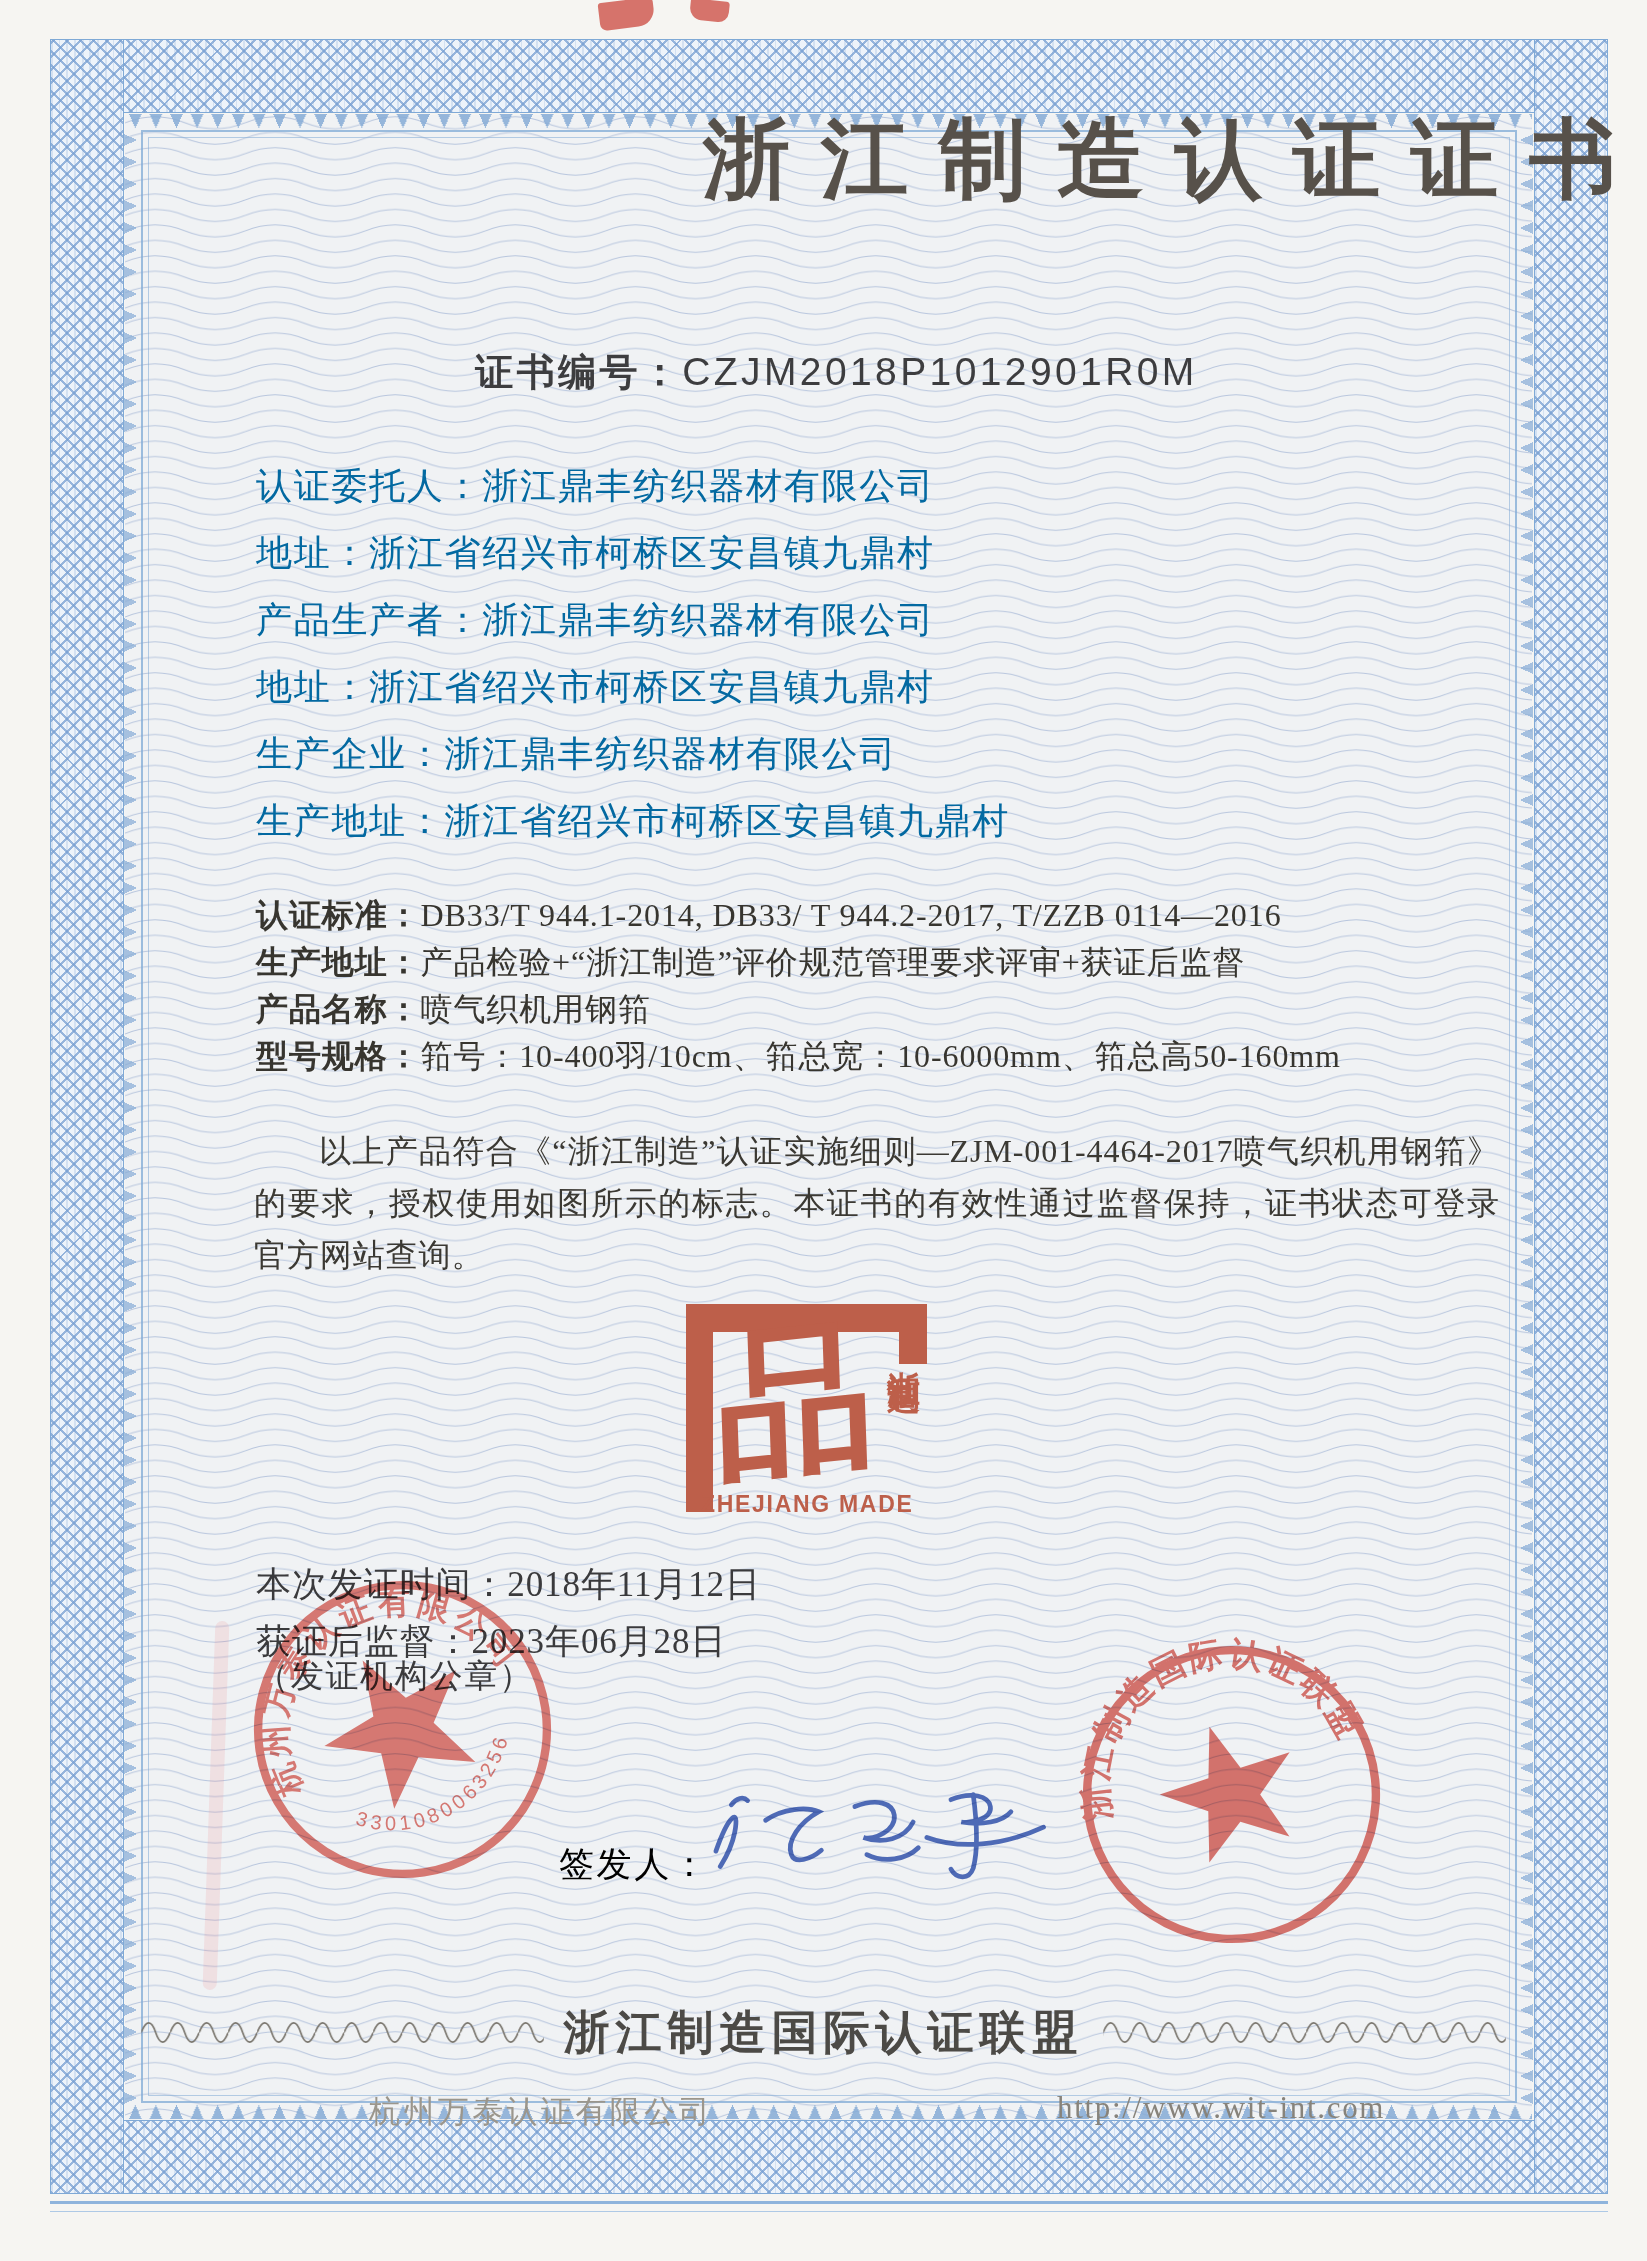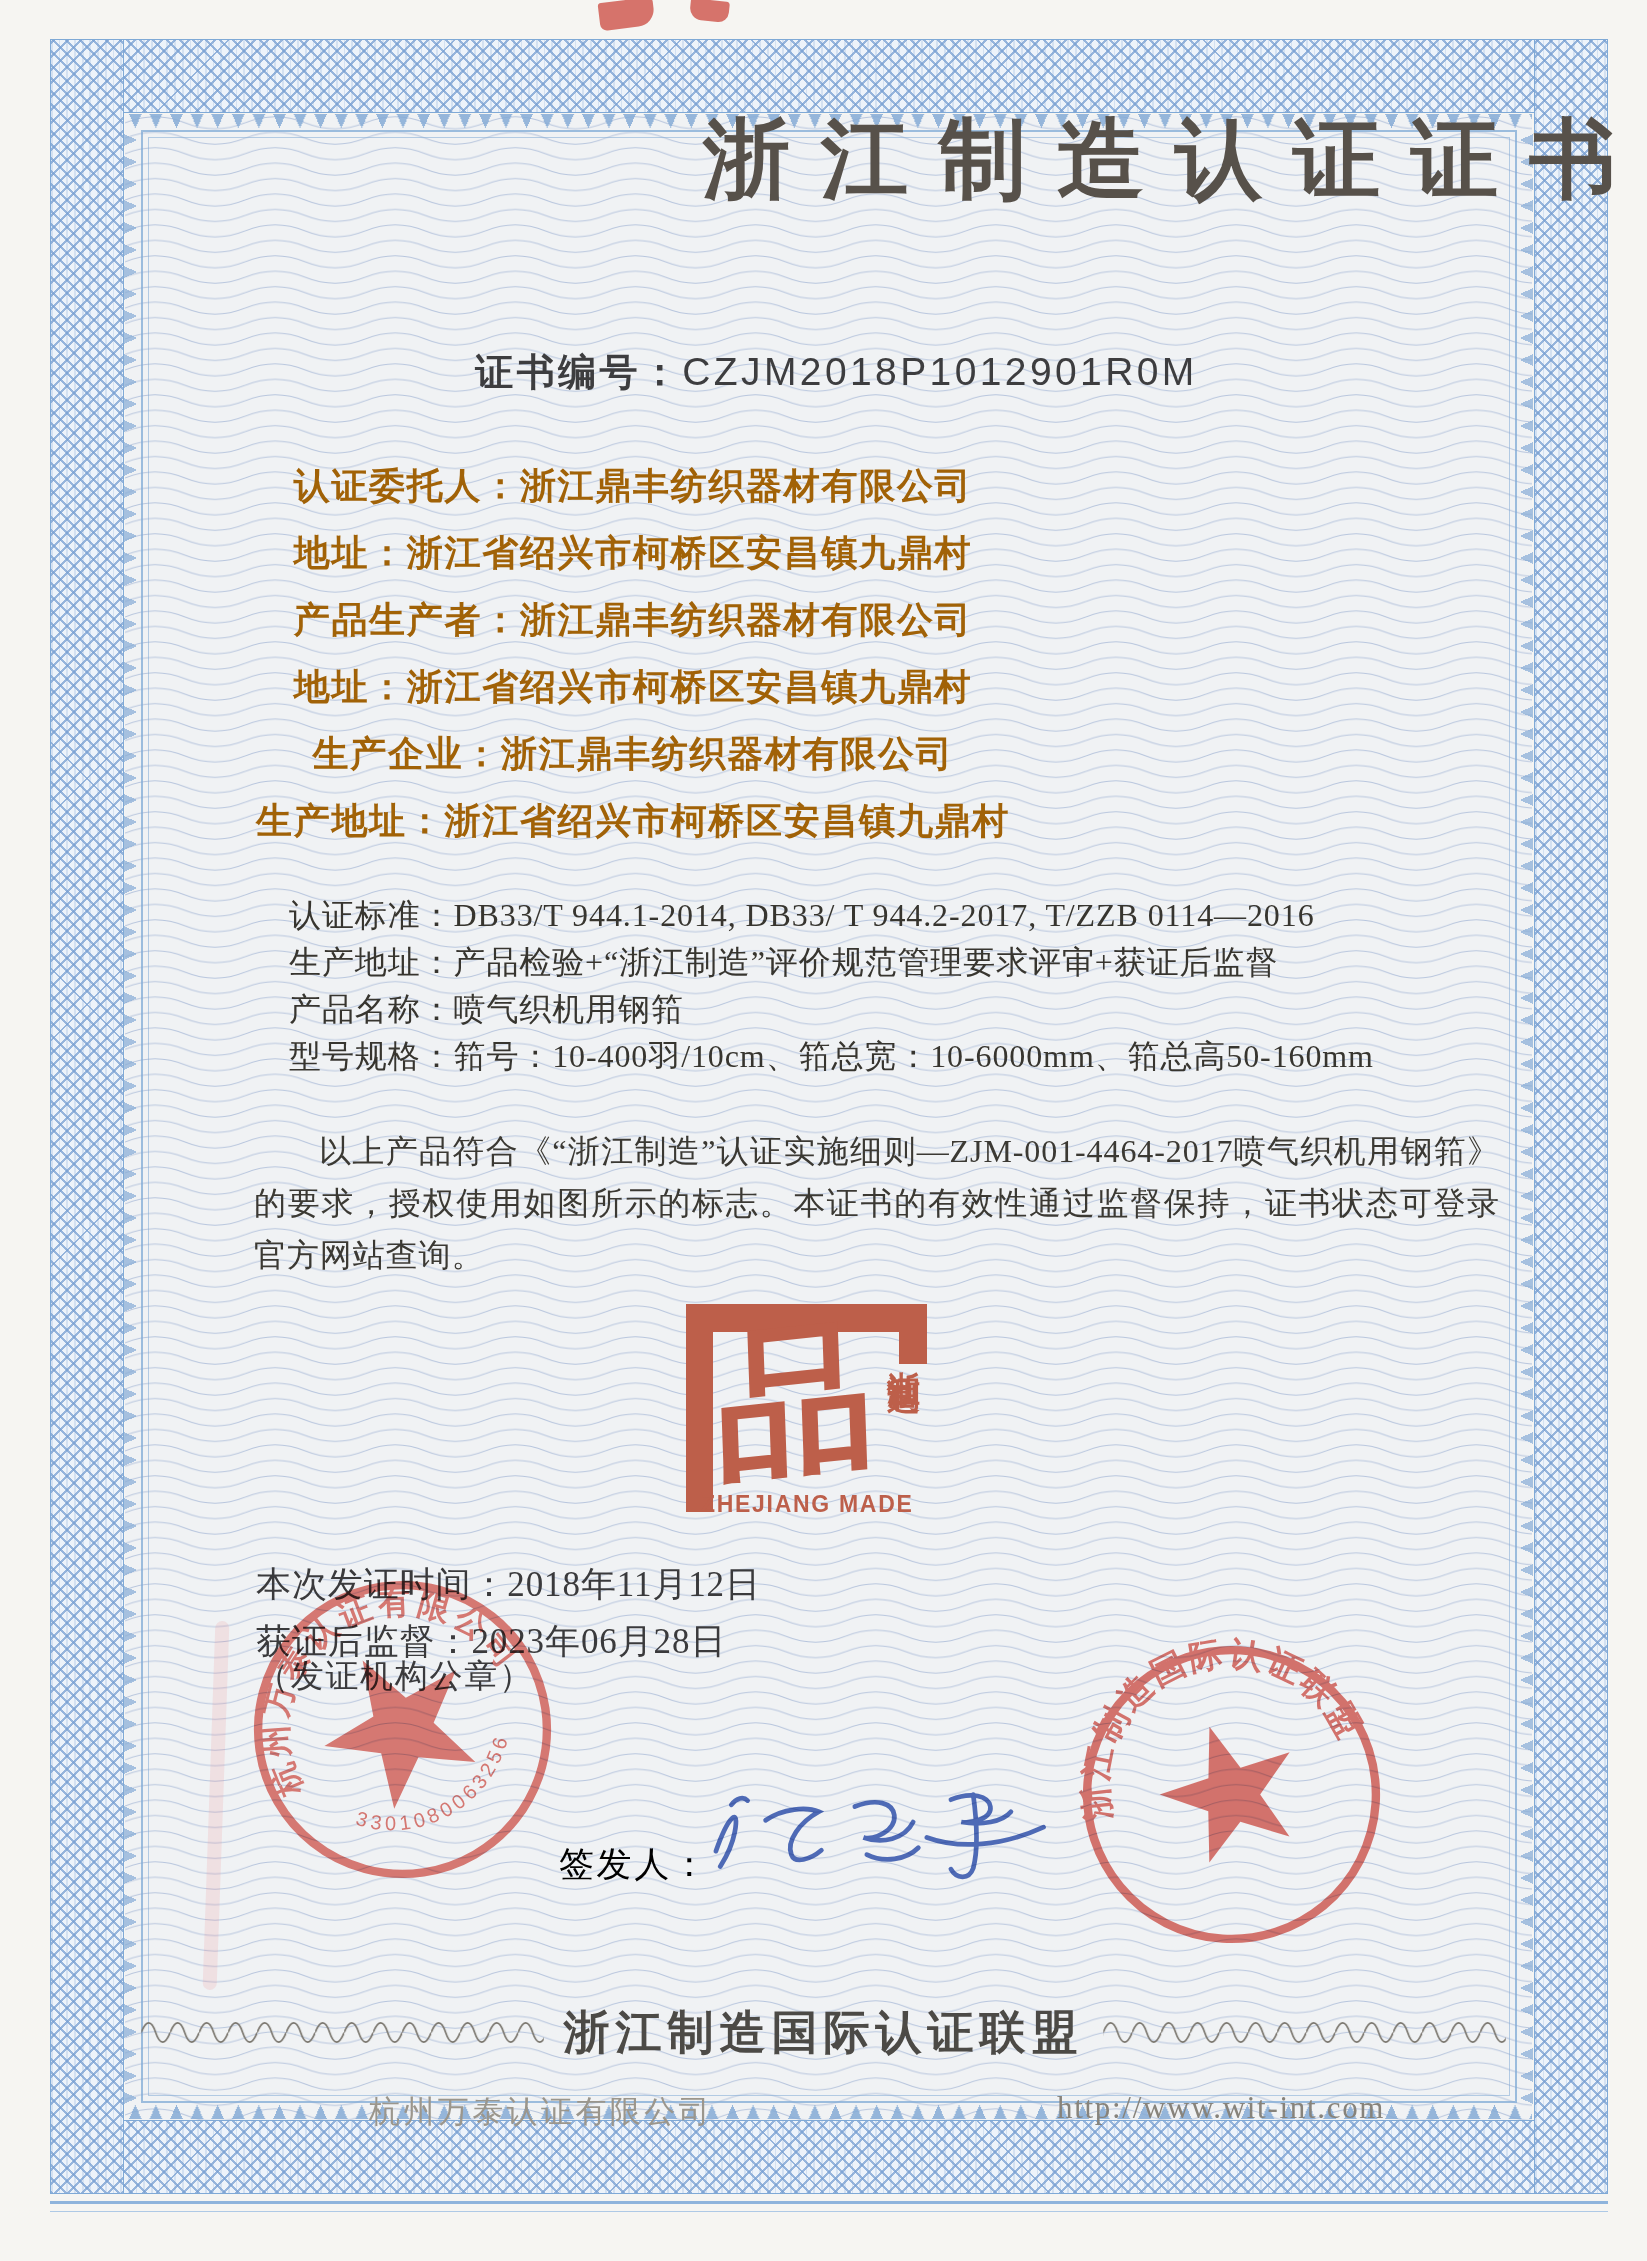--- a/index.html
+++ b/index.html
@@ -65,26 +65,26 @@
     font-size:87px;font-weight:bold;letter-spacing:31px;text-indent:31px;
     color:#57514a;font-family:"Liberation Serif", serif;
   }
   .cert-no{
     top:347px;left:13px;width:100%;text-align:center;
     color:#3d3d3f;font-family:"Liberation Sans", sans-serif;
   }
   .cert-no .lbl{font-size:38px;font-weight:bold;letter-spacing:3.4px;}
   .cert-no .num{font-size:39px;letter-spacing:3.4px;}
 
-  .parties{top:453px;left:256px;font-size:36px;font-weight:bold;color:#a16207;letter-spacing:1.7px;text-align:center;}
+  .parties{top:453px;left:256px;font-size:36px;font-weight:normal;color:#0369a1;letter-spacing:1.7px;}
   .parties .line{height:67px;line-height:67px;white-space:nowrap;}
 
   .details{top:892px;left:256px;font-size:32px;color:#37352f;letter-spacing:0.9px;}
   .details .line{height:47px;line-height:47px;white-space:nowrap;}
-  .details .lbl{font-weight:normal;margin-left:33px;}
+  .details .lbl{font-weight:bold;}
 
   .statement{
     top:1125px;left:254px;width:1246px;
     font-size:32px;line-height:52px;color:#3b3933;
     text-align:justify;text-indent:65px;letter-spacing:0.9px;
   }
 
   
   .logo{top:1295px;left:670px;width:259px;height:235px;}
   .logo .bar{position:absolute;background:#bd5f4a;}

